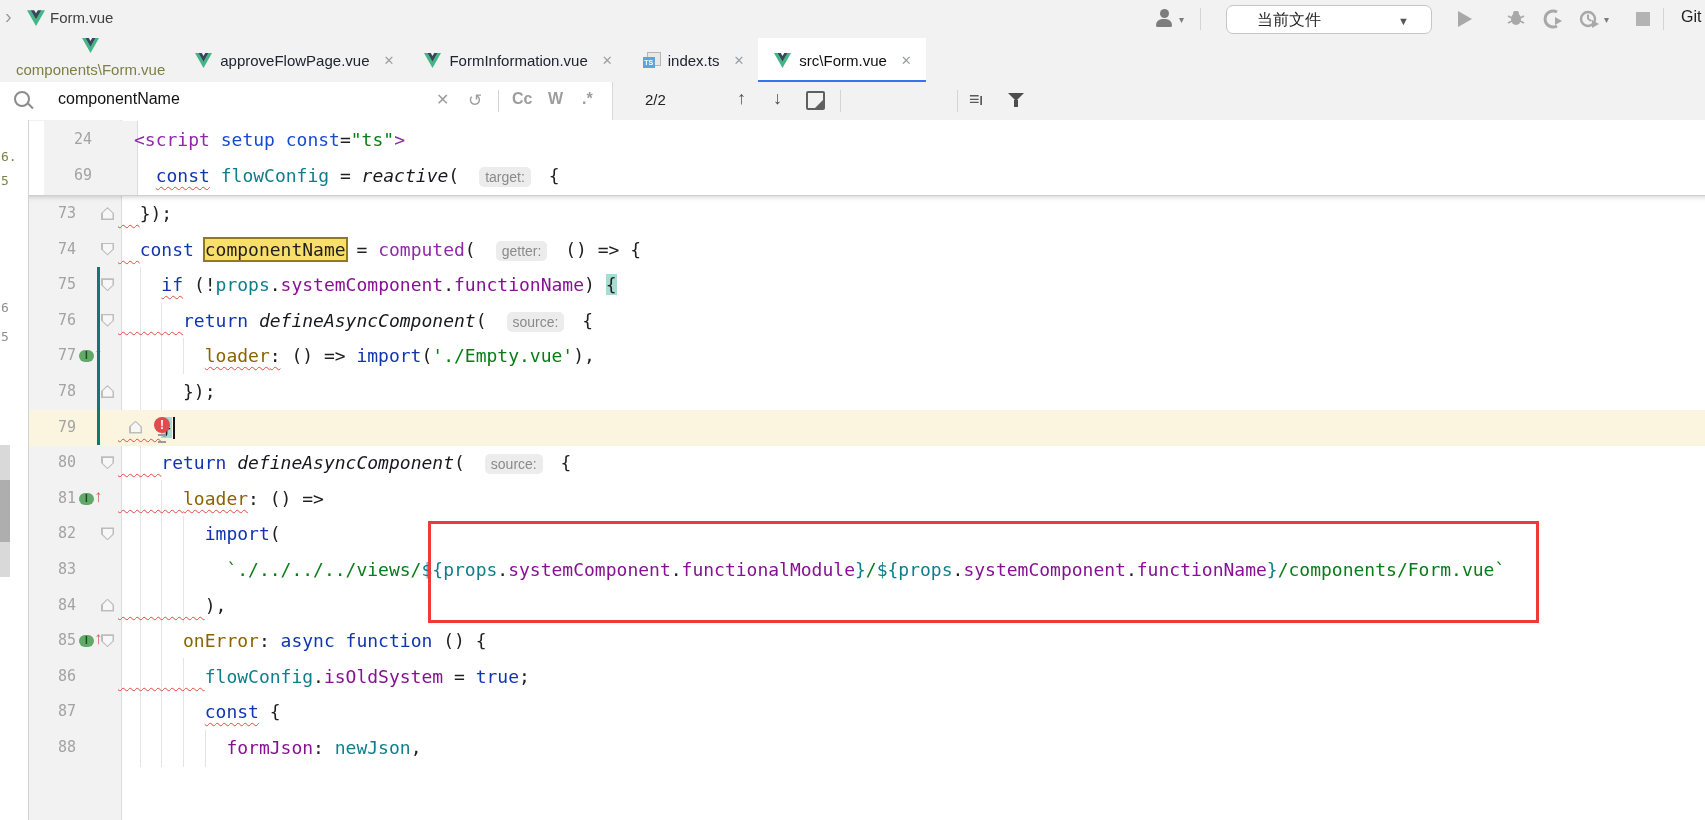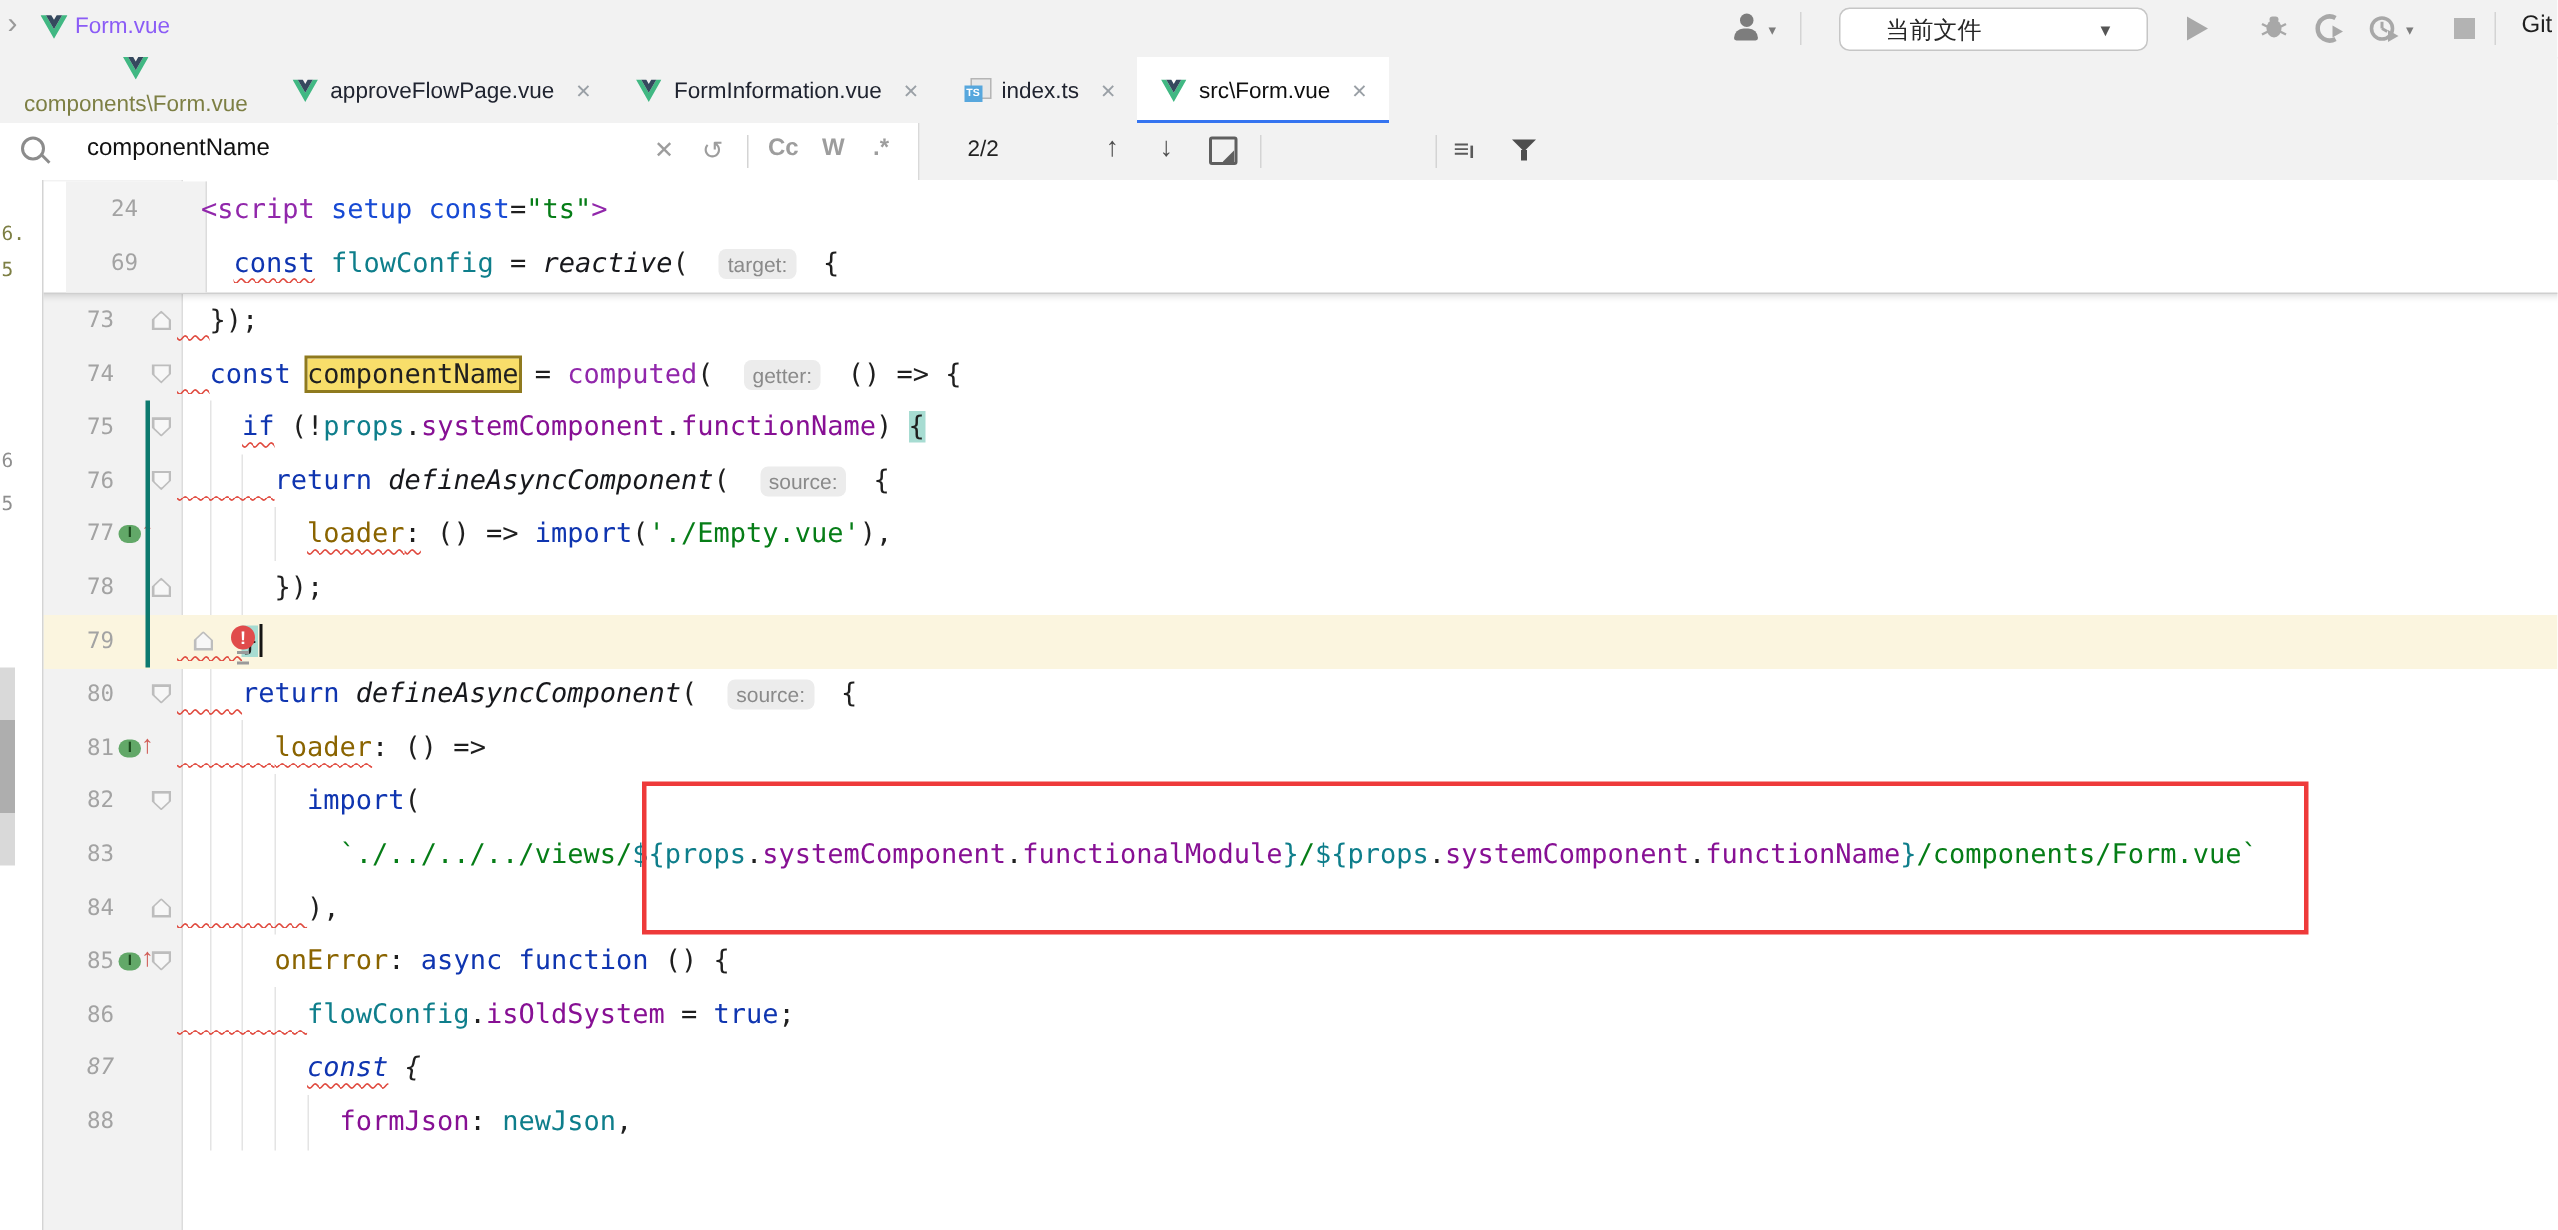--- a/index.html
+++ b/index.html
@@ -3,21 +3,21 @@
 <meta charset="utf-8">
 <style>
   html,body{margin:0;padding:0;}
   body{width:1705px;height:820px;overflow:hidden;background:#fff;
        font-family:"Liberation Sans",sans-serif;position:relative;}
   .abs{position:absolute;}
   
   #titlebar{left:0;top:0;width:1705px;height:38px;background:#f2f2f2;border-bottom:1px solid #d9d9d9;}
   #crumb-chev{left:5px;top:5px;font-size:20px;color:#9a9a9a;}
   #title-vue{left:27px;top:10px;}
-  #win-title{left:50px;top:9px;font-size:15px;color:#8b5cf6;}
+  #win-title{left:50px;top:9px;font-size:15px;color:#404040;}
   .vsep{width:1px;height:22px;background:#d4d4d4;top:8px;}
   #user-ico{left:1154px;top:9px;width:20px;height:20px;}
   .head{width:9px;height:9px;border-radius:50%;background:#7d7d7d;margin:0 auto;}
   .torso{width:16px;height:8px;border-radius:8px 8px 2px 2px;background:#7d7d7d;margin:1px auto 0;}
   .dd{font-size:10px;color:#7c7c7c;}
   #user-dd{left:1179px;top:14px;}
   #runbox{left:1226px;top:5px;width:204px;height:27px;background:#fff;border:1px solid #c6c6c6;border-radius:7px;}
   #runbox-label{position:absolute;left:30px;top:4px;font-size:16px;color:#262626;}
   #runbox-dd{position:absolute;right:22px;top:9px;font-size:11px;color:#555;}
   #run-play{left:1458px;top:11px;width:0;height:0;border-left:14px solid #a8a8a8;border-top:8px solid transparent;border-bottom:8px solid transparent;}
@@ -328,21 +328,21 @@
         <span class="num">85</span>
         <div class="fold down"></div>
         <div class="impl">I</div>
         <div class="impl-arrow">↑</div>
         <span class="code"><span class="ws">&nbsp;&nbsp;&nbsp;&nbsp;&nbsp;&nbsp;</span><span class="tk-key">onError</span><span class="tk-pl">: </span><span class="tk-kw">async</span><span class="tk-pl"> </span><span class="tk-kw">function</span><span class="tk-pl"> () {</span></span>
       </div>
       <div class="abs row" style="top: 538.8px;">
         <span class="num">86</span>
         <span class="code"><span class="ws sq">&nbsp;&nbsp;&nbsp;&nbsp;&nbsp;&nbsp;&nbsp;&nbsp;</span><span class="tk-var">flowConfig</span><span class="tk-pl">.</span><span class="tk-mem">isOldSystem</span><span class="tk-pl"> = </span><span class="tk-kw">true</span><span class="tk-pl">;</span></span>
       </div>
-      <div class="abs row" style="top: 574.4px; font-style: italic;">
+      <div class="abs row" style="top: 574.4px;">
         <span class="num">87</span>
         <span class="code"><span class="ws">&nbsp;&nbsp;&nbsp;&nbsp;&nbsp;&nbsp;&nbsp;&nbsp;</span><span class="tk-kw sq">const</span><span class="tk-pl"> {</span></span>
       </div>
       <div class="abs row" style="top: 610px;">
         <span class="num">88</span>
         <span class="code"><span class="ws">&nbsp;&nbsp;&nbsp;&nbsp;&nbsp;&nbsp;&nbsp;&nbsp;&nbsp;&nbsp;</span><span class="tk-mem">formJson</span><span class="tk-pl">: </span><span class="tk-var">newJson</span><span class="tk-pl">,</span></span>
       </div>
     </div>
   <div id="sticky" class="abs">
     <div class="gbg"></div>

